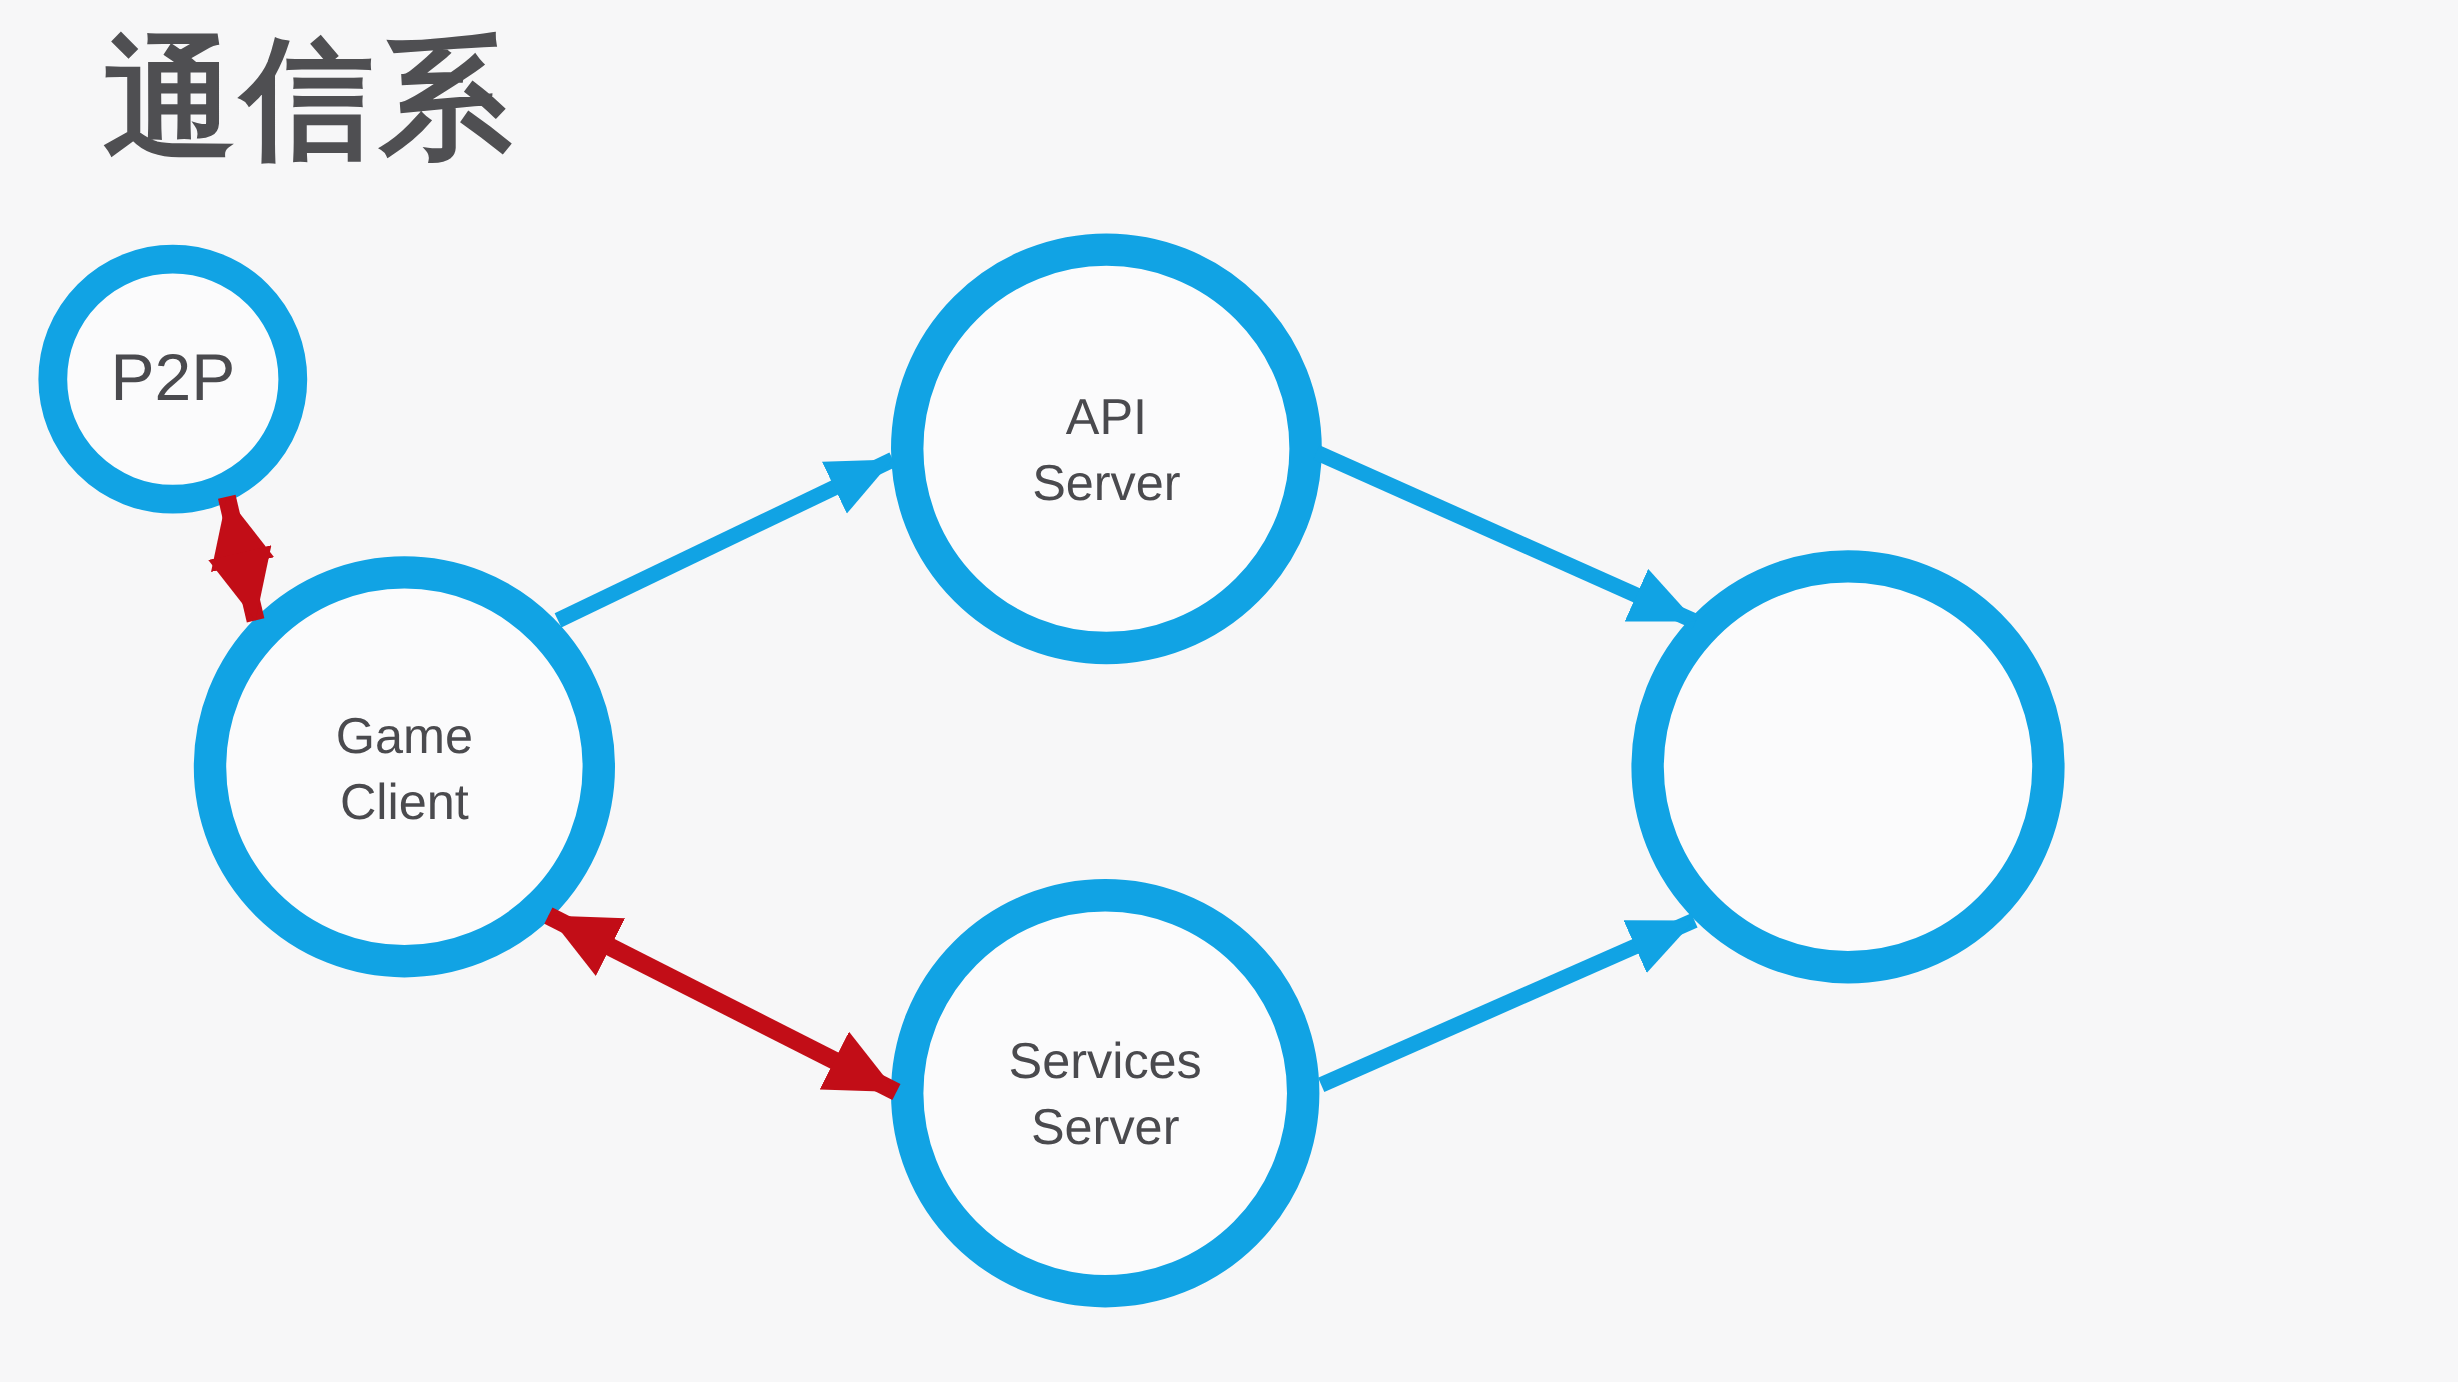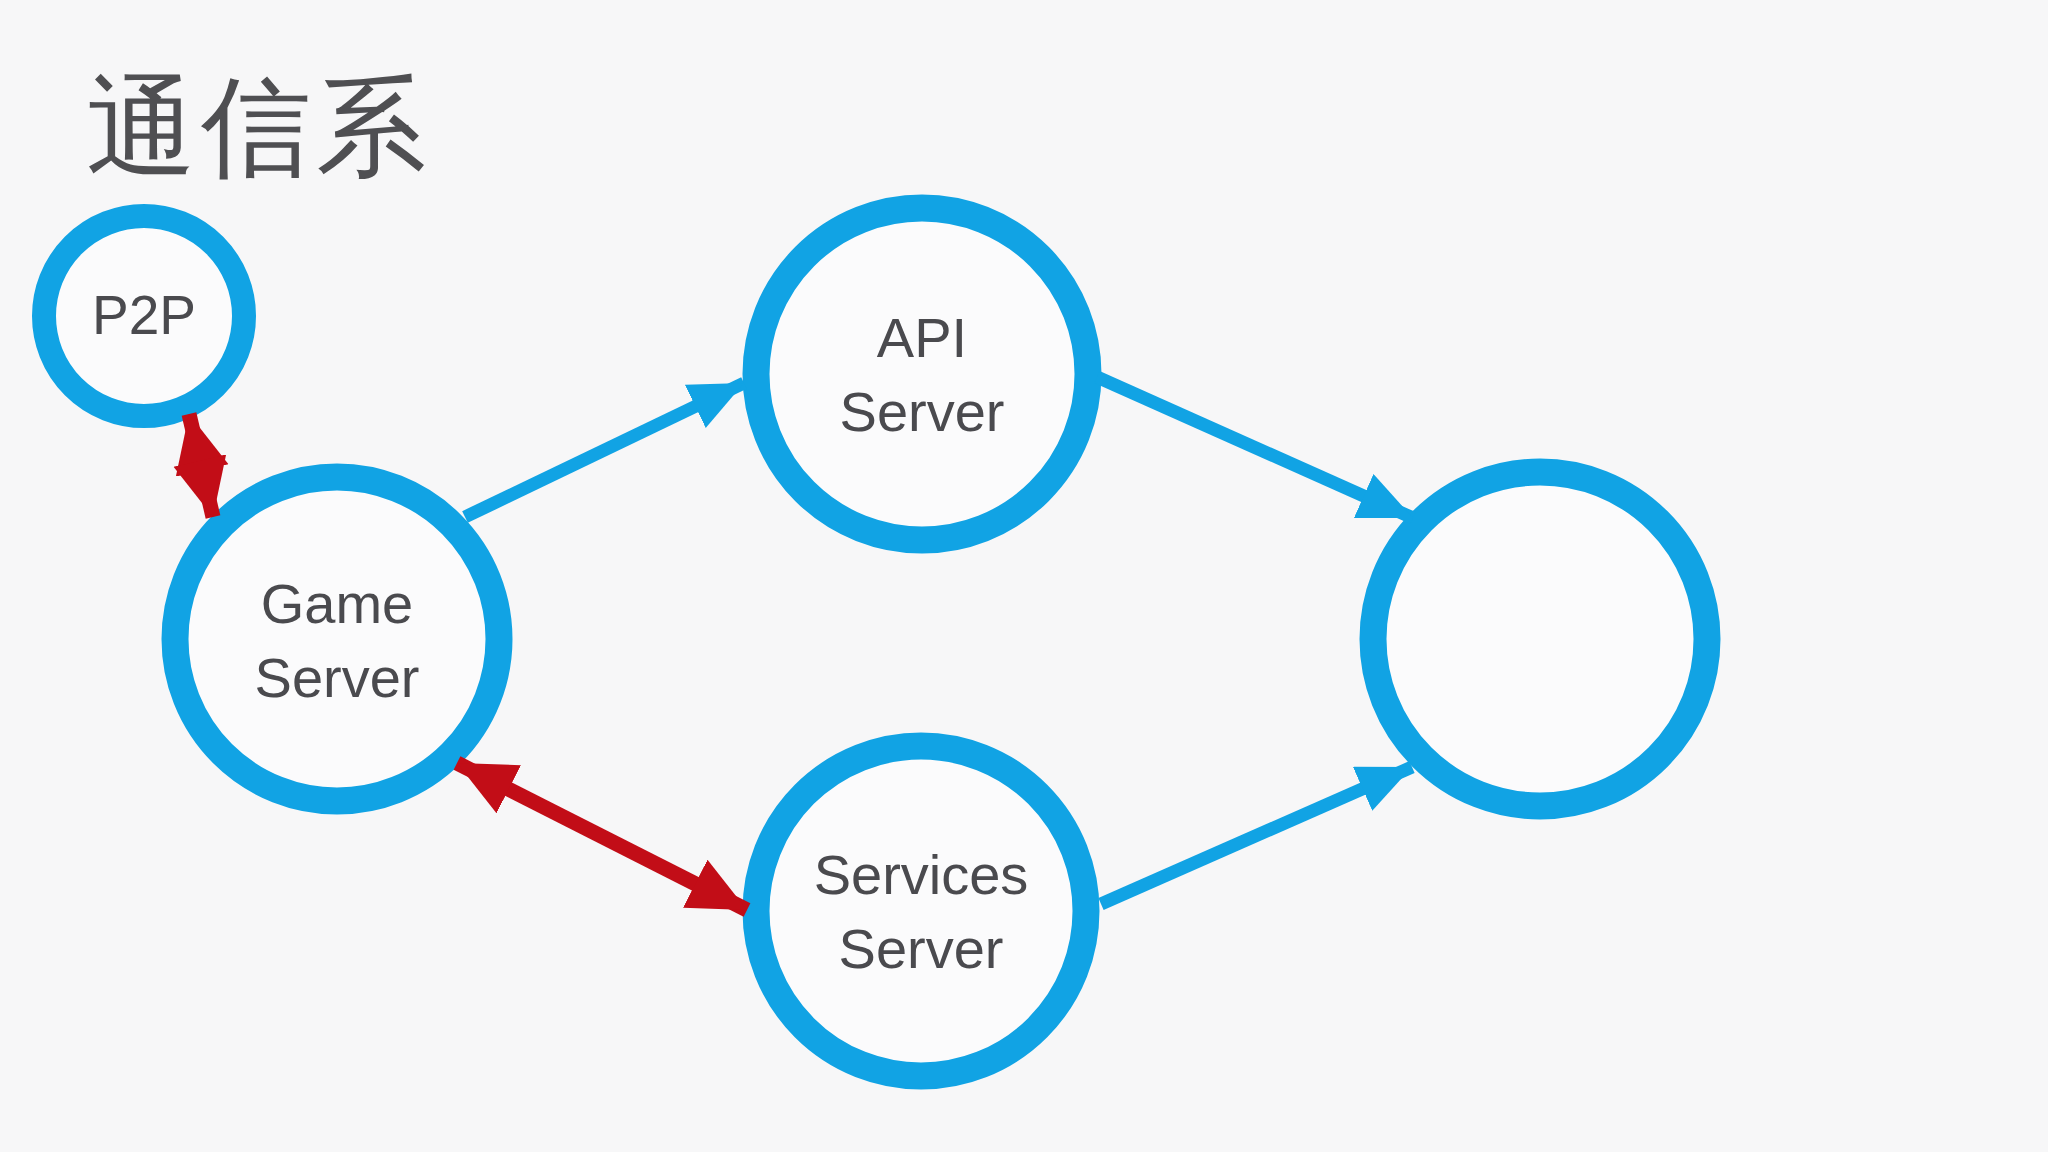--- a/index.html
+++ b/index.html
@@ -16,25 +16,24 @@
     height: 1152px;
     background: #F7F7F8;
     overflow: hidden;
   }
   .slide-title {
     position: absolute;
     left: 86px;
     top: 14px;
     font-size: 110px;
     line-height: 1.25;
-    font-weight: 400;
+    font-weight: 700;
     letter-spacing: 5px;
     color: #4F4F52;
     white-space: nowrap;
-    margin-top: 44px;
   }
   .diagram-canvas {
     position: absolute;
     left: 0;
     top: 0;
     width: 2048px;
     height: 1152px;
     display: block;
   }
   .node-circle {
@@ -45,21 +44,21 @@
   }
   .edge-line-red {
     fill: none;
   }
   .node-label {
     position: absolute;
     transform: translate(-50%, -50%);
     text-align: center;
     white-space: pre-line;
     color: #4A4A4E;
-    font-size: 56px;
+    font-size: 42px;
     line-height: 1.32;
     font-weight: 400;
     pointer-events: none;
   }
   .node-label.small {
     font-size: 55px;
   }
 </style>
 </head>
 <body>
@@ -87,19 +86,19 @@
     <line class="edge-line-blue" x1="1101" y1="904" x2="1412" y2="767" stroke-width="13" marker-end="url(#arrowhead-blue)" stroke="#11A3E4"></line>
 
     <line class="edge-line-red" x1="189" y1="414" x2="213" y2="517" stroke-width="15" marker-start="url(#arrowhead-red)" marker-end="url(#arrowhead-red)" stroke="#C20D17"></line>
     <line class="edge-line-red" x1="457" y1="763" x2="747" y2="910" stroke-width="15" marker-start="url(#arrowhead-red)" marker-end="url(#arrowhead-red)" stroke="#C20D17"></line>
   </svg>
 
   <div class="slide-title">通信系</div>
 
   <div class="node-label small" style="left:144px; top:315px;">P2P</div>
   <div class="node-label" style="left:337px; top:641px;">Game
-Server</div>
+Client</div>
   <div class="node-label" style="left:922px; top:375px;">API
 Server</div>
   <div class="node-label" style="left:921px; top:912px;">Services
 Server</div>
 
 </div>
 
 </body></html>

